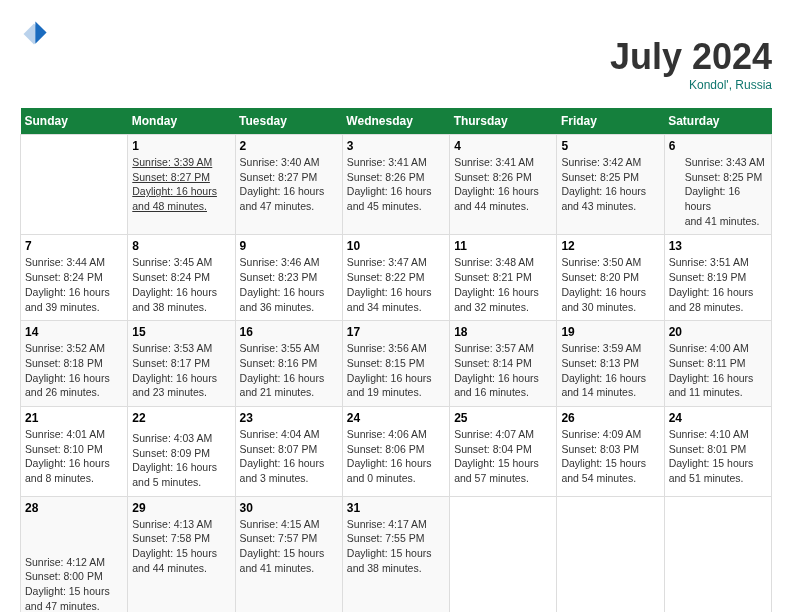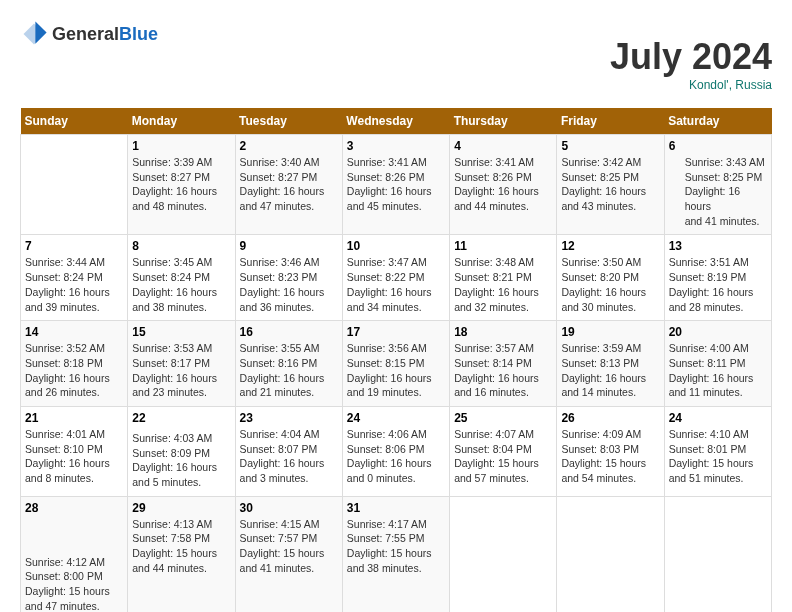--- a/index.html
+++ b/index.html
@@ -47,21 +47,21 @@
     .title-location {
       font-size: 12px;
       color: #0f766e;
     }
     table {
       width: 100%;
       border-collapse: collapse;
       font-size: 11px;
     }
     thead tr th {
-      background-color: #a16207;
+      background-color: #15803d;
       color: #fff;
       padding: 6px 4px;
       text-align: left;
       font-size: 12px;
       font-weight: bold;
     }
     tbody tr td {
       vertical-align: top;
       padding: 4px 4px 6px 4px;
       border: 1px solid #ddd;
@@ -91,23 +91,20 @@
   </style>
 </head>
 <body>
 
 <div class="header">
   <div class="logo">
     <svg class="logo-icon" viewBox="0 0 40 40">
       <polygon points="20,5 35,20 20,35 5,20" fill="#1a6bbf" opacity="0.3"></polygon>
       <polygon points="22,2 38,18 22,34" fill="#1a6bbf"></polygon>
     </svg>
-    <div>
-      <span class="logo-text-general">General</span><span class="logo-text-blue">Blue</span>
-    </div>
   </div>
   <div class="title-block">
     <div class="title-month">July 2024</div>
     <div class="title-location">Kondol', Russia</div>
   </div>
 </div>
 
 <table>
   <thead>
     <tr>
@@ -118,21 +115,21 @@
         <th>Thursday</th>
         <th>Friday</th>
         <th>Saturday</th>
       </tr>
   </thead>
   <tbody id="calendar-body">
   <tr>
         <td class="empty-cell"></td>
         <td>
           <span class="day-num">1</span>
-          <div class="day-info" style="white-space: pre-line;">Sunrise: 3:39 AM
+          <div class="day-info" style="white-space: pre-line; text-decoration: underline;">Sunrise: 3:39 AM
 Sunset: 8:27 PM
 Daylight: 16 hours
 and 48 minutes.</div>
         </td>
         <td>
           <span class="day-num">2</span>
           <div class="day-info" style="white-space: pre-line;">Sunrise: 3:40 AM
 Sunset: 8:27 PM
 Daylight: 16 hours
 and 47 minutes.</div>

